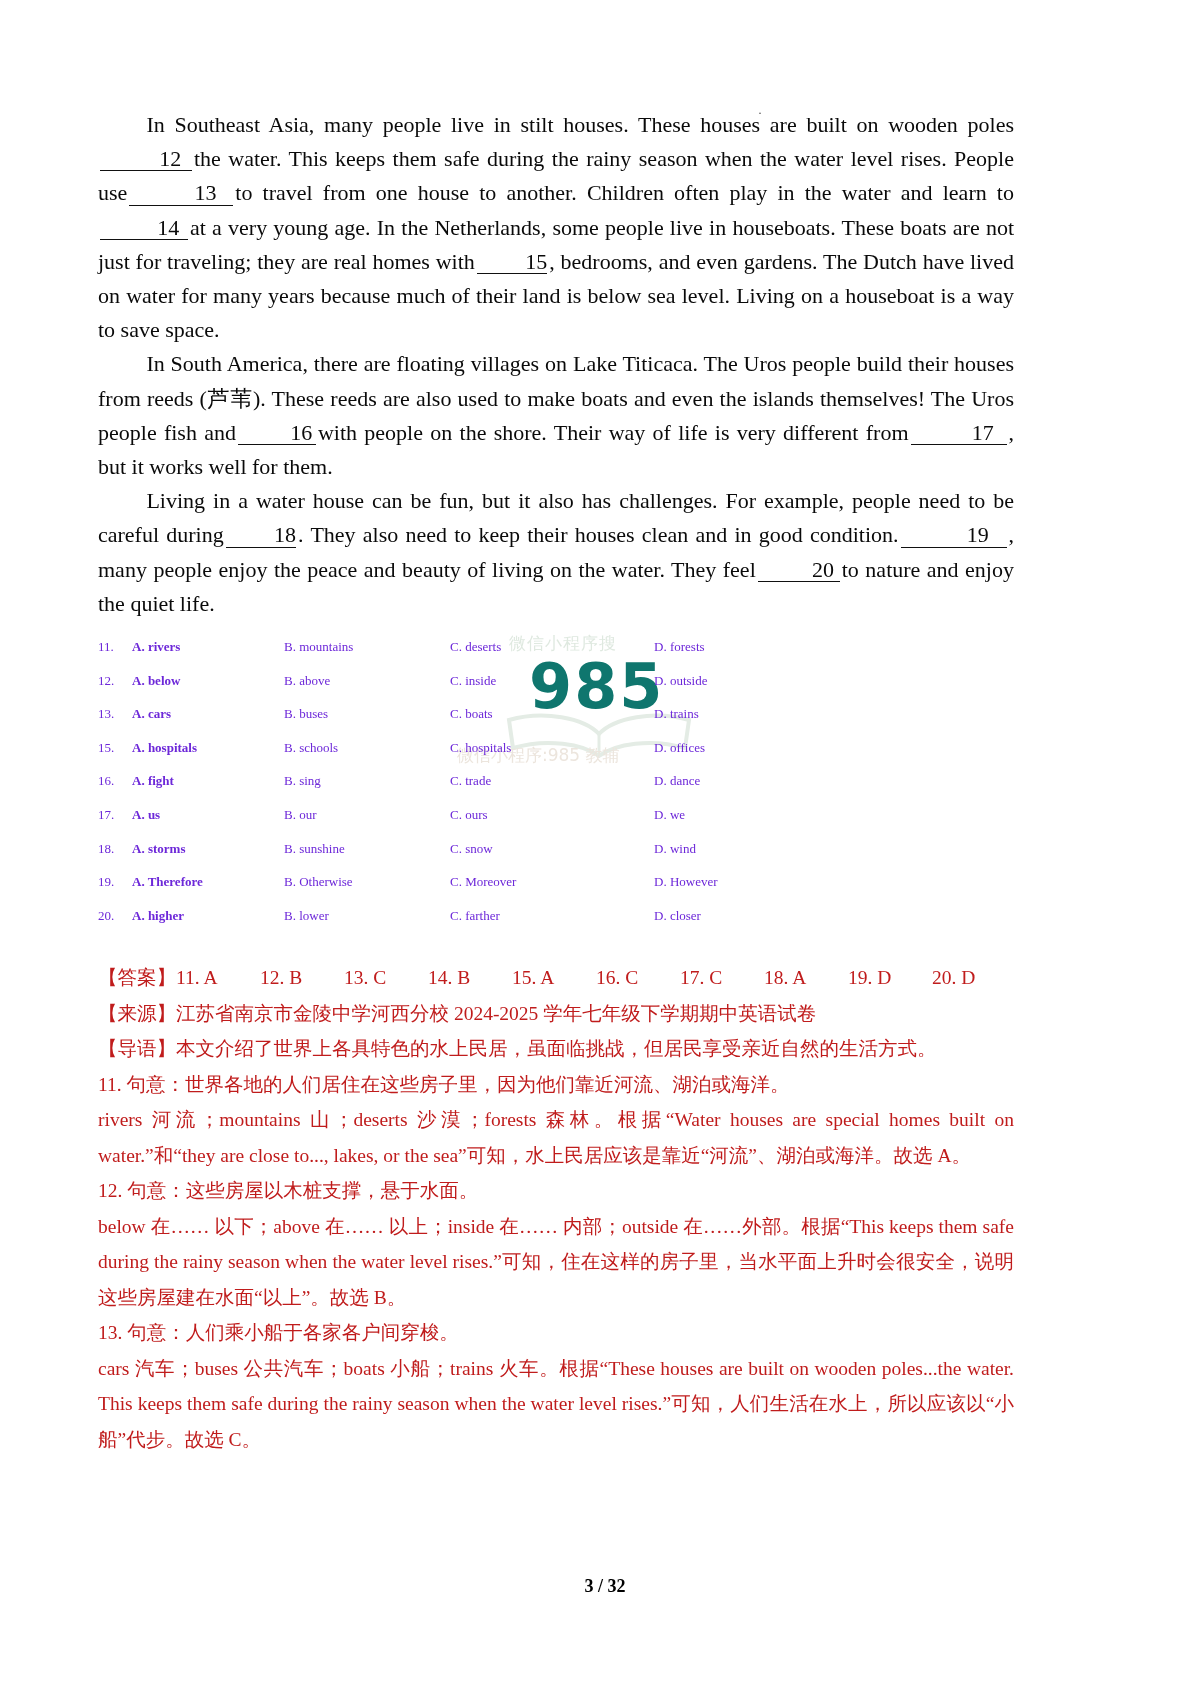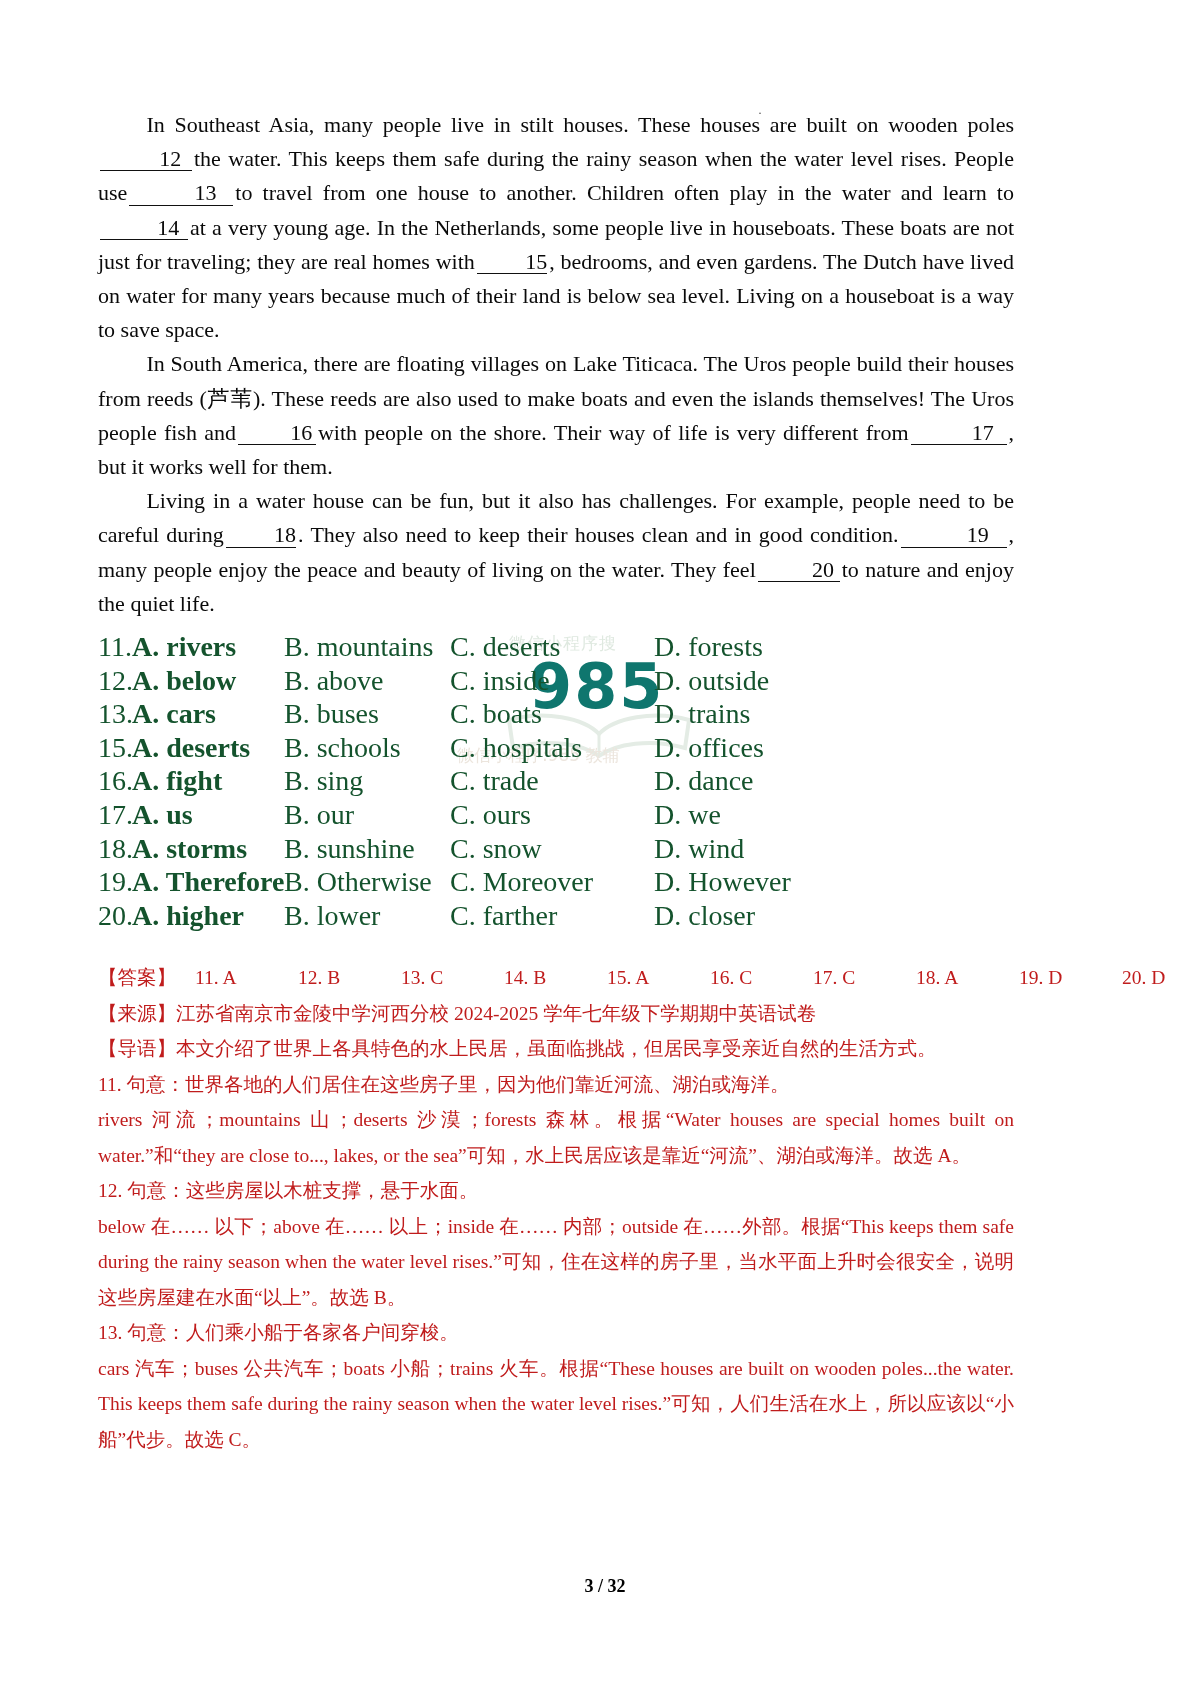--- a/index.html
+++ b/index.html
@@ -59,23 +59,23 @@
   .blank.w4 { min-width: 56px; }
   .blank.w5 { min-width: 78px; }
   .blank.w6 { min-width: 96px; }
   .blank.w7 { min-width: 66px; text-align: right; }
   .blank.w8 { min-width: 106px; }
   .blank.w9 { min-width: 82px; }
 
   
   .options {
     margin-top: 9px;
-    font-size: 28px;
+    font-size: 13px;
     line-height: 33.6px;
-    color: #14532d;
+    color: #6d28d9;
   }
   .opt-row {
     display: flex;
     white-space: nowrap;
   }
   .opt-num  { width: 34px; flex: 0 0 auto; }
   .opt-a    { width: 152px; flex: 0 0 auto; font-weight: bold; }
   .opt-b    { width: 166px; flex: 0 0 auto; }
   .opt-c    { width: 204px; flex: 0 0 auto; }
   .opt-d    { flex: 0 0 auto; }
@@ -93,21 +93,20 @@
   }
   .ans-row {
     display: flex;
     white-space: nowrap;
     align-items: baseline;
   }
   .tag { flex: 0 0 auto; }
   .ans-item {
     width: 84px;
     flex: 0 0 auto;
-    margin-left: 19px;
   }
   .ans-item:last-child { width: auto; }
 
   
   .footer {
     position: absolute;
     left: 10px;
     top: 1576px;
     width: 1190px;
     text-align: center;
@@ -211,21 +210,21 @@
       </div>
       <div class="opt-row">
         <span class="opt-num">13.</span>
         <span class="opt-a">A. cars</span>
         <span class="opt-b">B. buses</span>
         <span class="opt-c">C. boats</span>
         <span class="opt-d">D. trains</span>
       </div>
       <div class="opt-row">
         <span class="opt-num">15.</span>
-        <span class="opt-a">A. deserts</span>
+        <span class="opt-a">A. hospitals</span>
         <span class="opt-b">B. schools</span>
         <span class="opt-c">C. hospitals</span>
         <span class="opt-d">D. offices</span>
       </div>
       <div class="opt-row">
         <span class="opt-num">16.</span>
         <span class="opt-a">A. fight</span>
         <span class="opt-b">B. sing</span>
         <span class="opt-c">C. trade</span>
         <span class="opt-d">D. dance</span>

